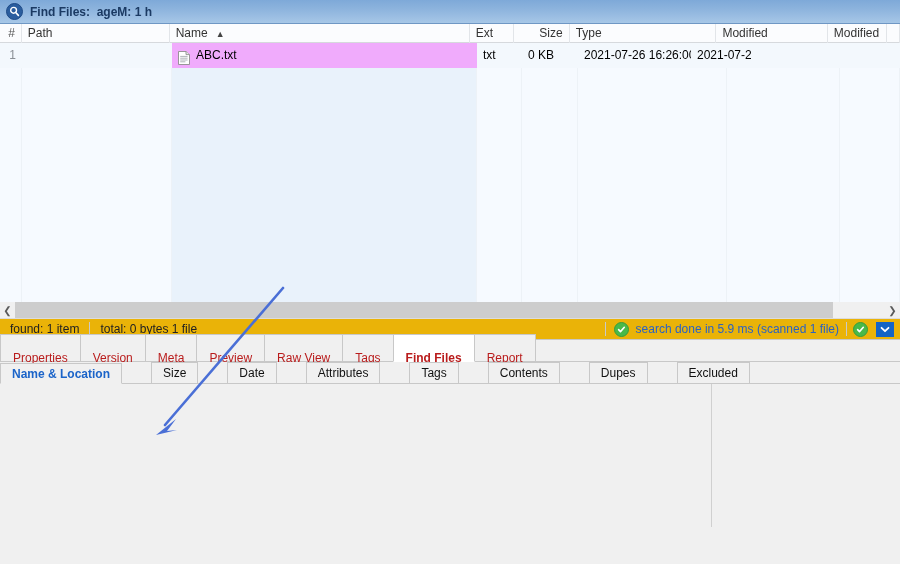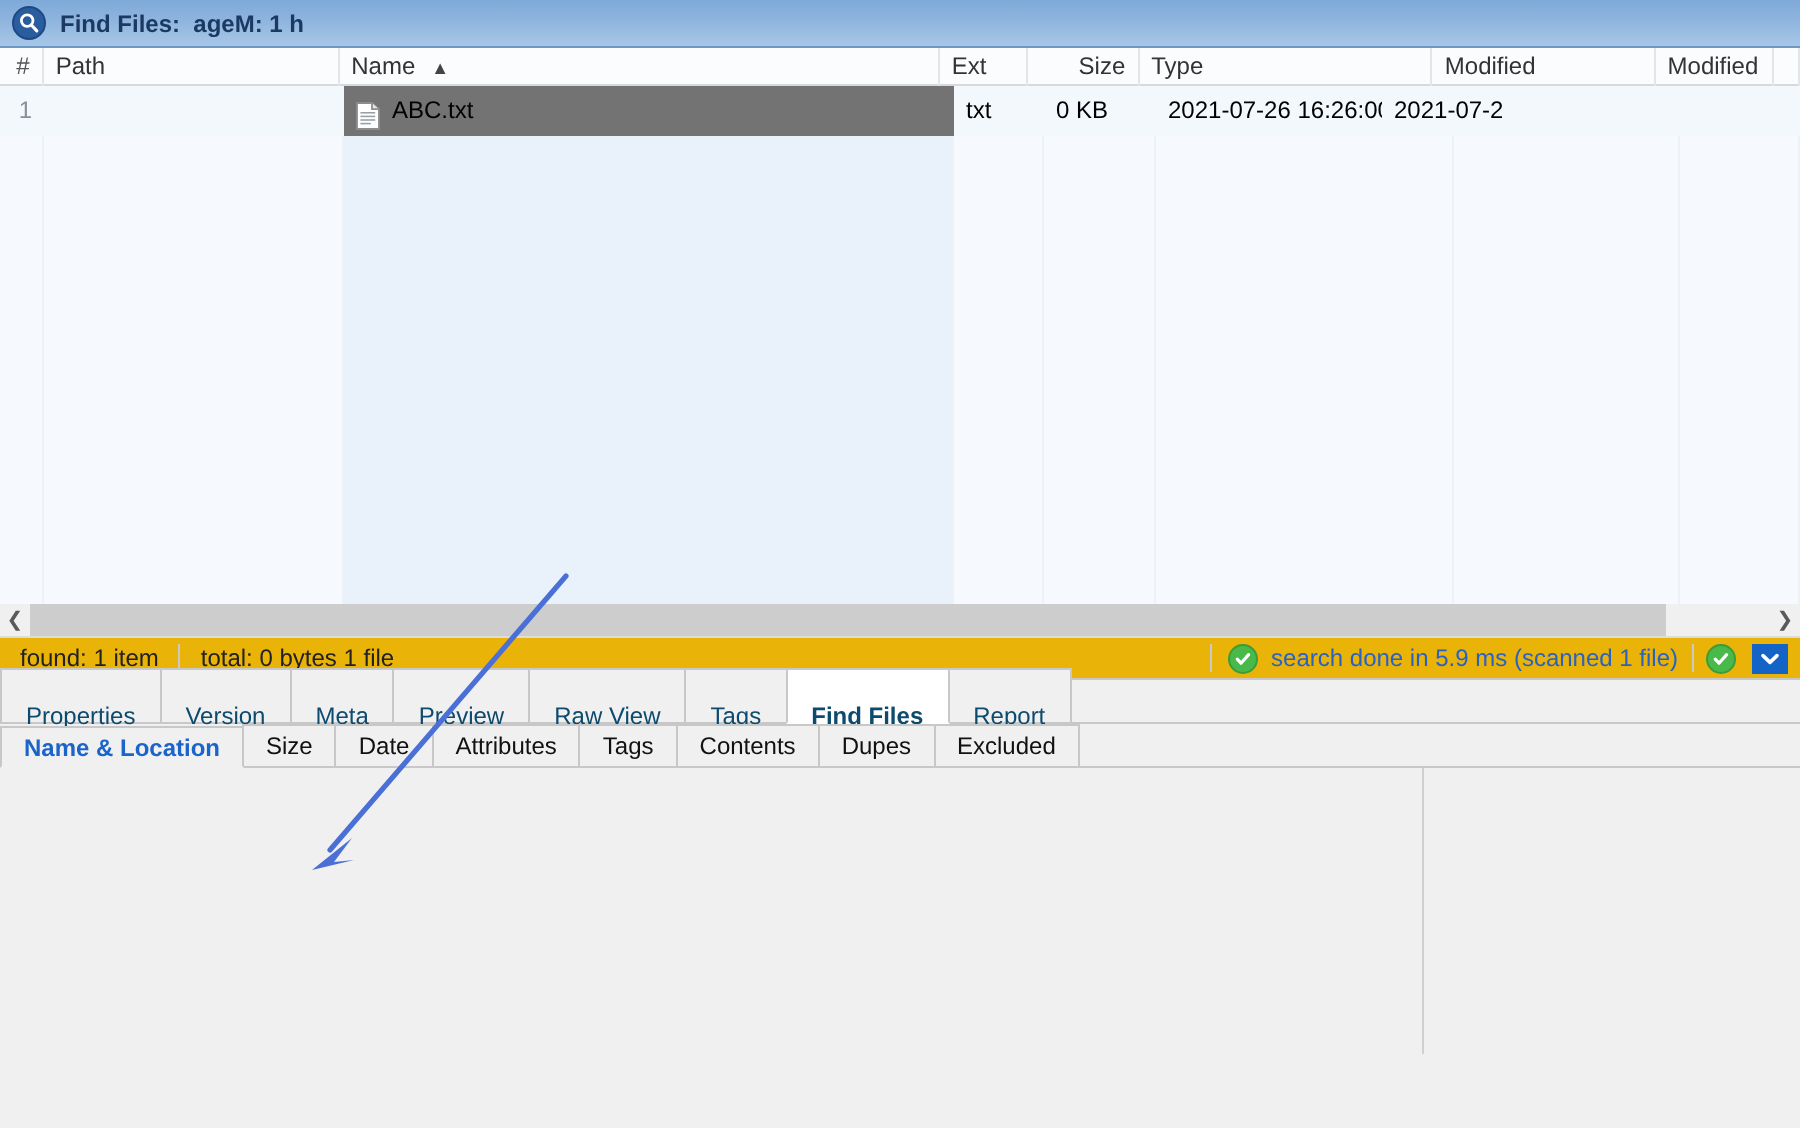--- a/index.html
+++ b/index.html
@@ -42,21 +42,21 @@
   }
   .ghead .c.num{color:#555;}
   .ghead .c.r{text-align:right;}
   .sortarrow{position:absolute;font-size:9px;color:#444;}
   .grow{display:flex;height:25px;box-sizing:border-box;font-size:12px;}
   .grow .c{
     box-sizing:border-box;height:25px;line-height:25px;
     padding:0 6px;white-space:nowrap;overflow:hidden;
     background:#f3f8fd;
   }
-  .grow .c.sel{background:#737373;}
+  .grow .c.sel{background:#f0abfc;}
   .grow .c.r{text-align:left;}
   .grow .c.num{color:#8a8f95;text-align:right;background:#f3f8fd;}
   .namecell{display:flex;align-items:center;gap:6px;}
   .fileicon{width:12px;height:14px;flex:0 0 auto;display:block;}
   .fill{flex:1 1 auto;}
   
   .gbody-bg{position:absolute;left:0;right:0;top:44px;bottom:16px;display:flex;pointer-events:none;}
   .gbody-bg div{height:100%;box-sizing:border-box;}
 
   
@@ -92,26 +92,26 @@
   .bluebtn svg{display:block;}
 
   
   .tabrow1{
     height:22px;width:900px;box-sizing:border-box;display:flex;
     background:#f0f0f0;border-bottom:1px solid #c8c8c8;align-items:flex-end;
   }
   .tab1{
     height:21px;line-height:21px;padding:13px 12px;box-sizing:border-box;
     background:#f0f0f0;border:1px solid #c8c8c8;border-bottom:none;
-    margin-right:-1px;font-size:12px;color:#0c4a6e;white-space:nowrap;
+    margin-right:-1px;font-size:12px;color:#b91c1c;white-space:nowrap;
   }
   .tab1.active{background:#fff;font-weight:bold;border-bottom:1px solid #fff;margin-bottom:-1px;}
   .tabrow2{
     height:22px;width:900px;box-sizing:border-box;display:flex;
-    background:#f0f0f0;border-bottom:1px solid #c8c8c8;align-items:flex-end;
+    background:#f0f0f0;border-bottom:1px solid #c8c8c8;align-items:flex-end;gap:30px;
   }
   .tab2{
     height:21px;line-height:21px;padding:0 11px;box-sizing:border-box;
     background:#f0f0f0;border:1px solid #c8c8c8;border-bottom:none;
     margin-right:-1px;font-size:12px;color:#111;white-space:nowrap;
   }
   .tab2.active{background:#f0f0f0;color:#1b64c9;font-weight:bold;border-bottom:1px solid #f0f0f0;margin-bottom:-1px;}
   .panel-inner{position:relative;width:900px;height:143px;background:#f0f0f0;}
   .panelsep{position:absolute;width:1px;background:#d0d0d0;}
 

